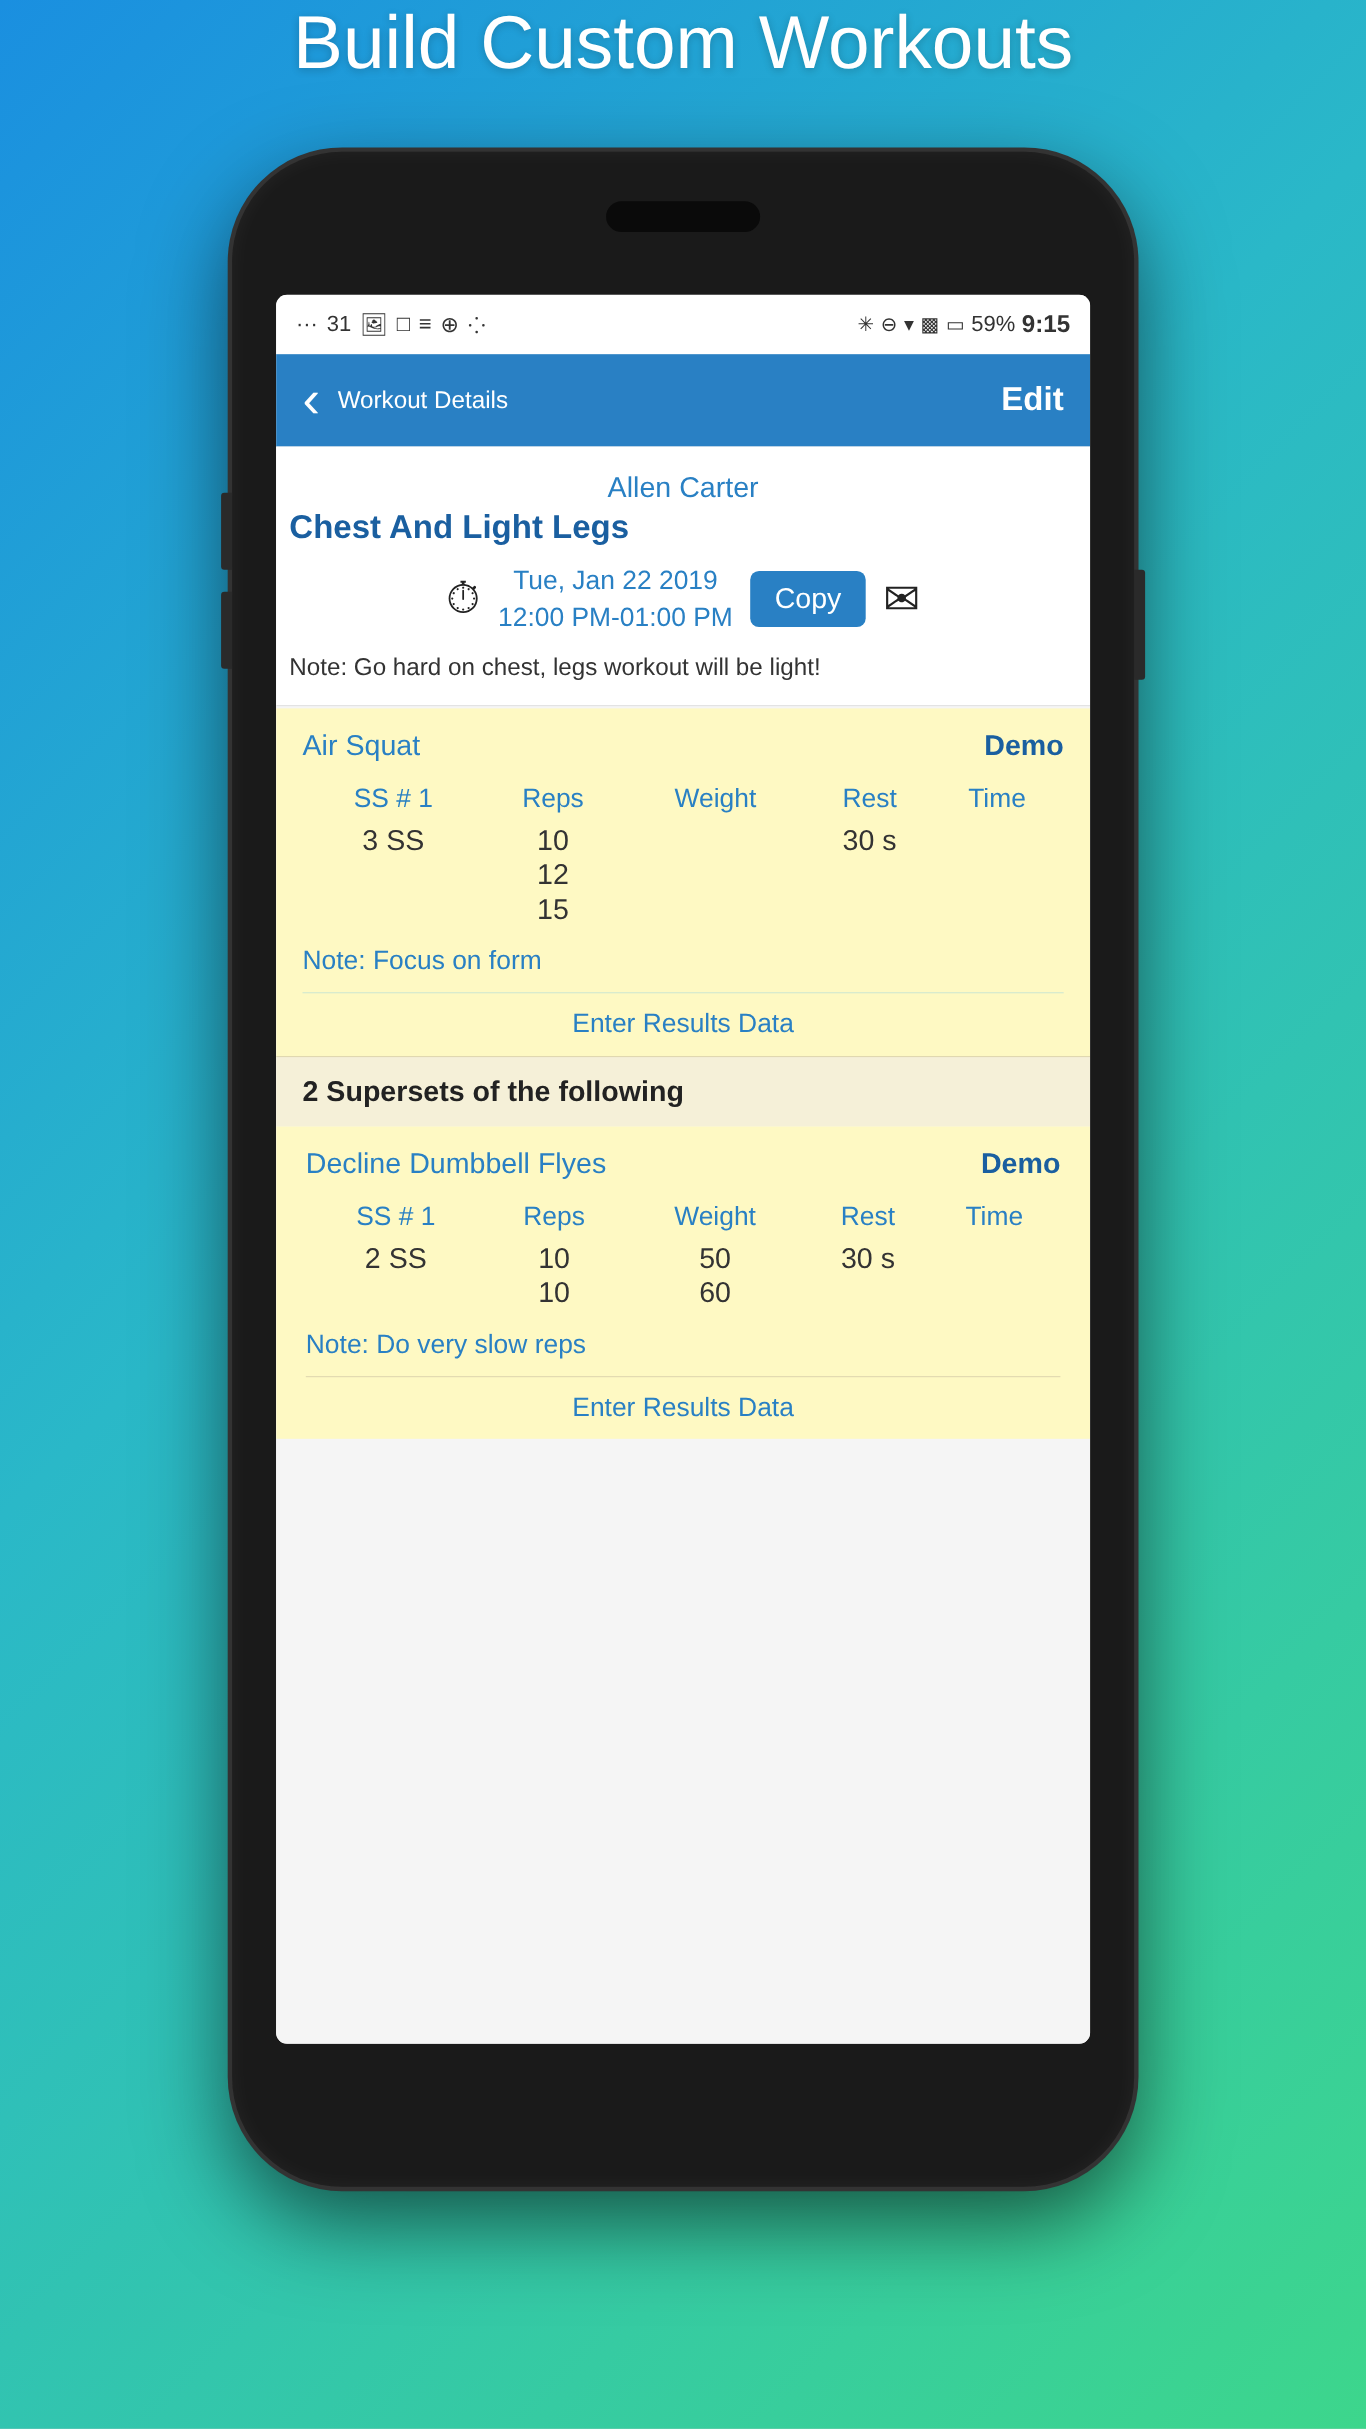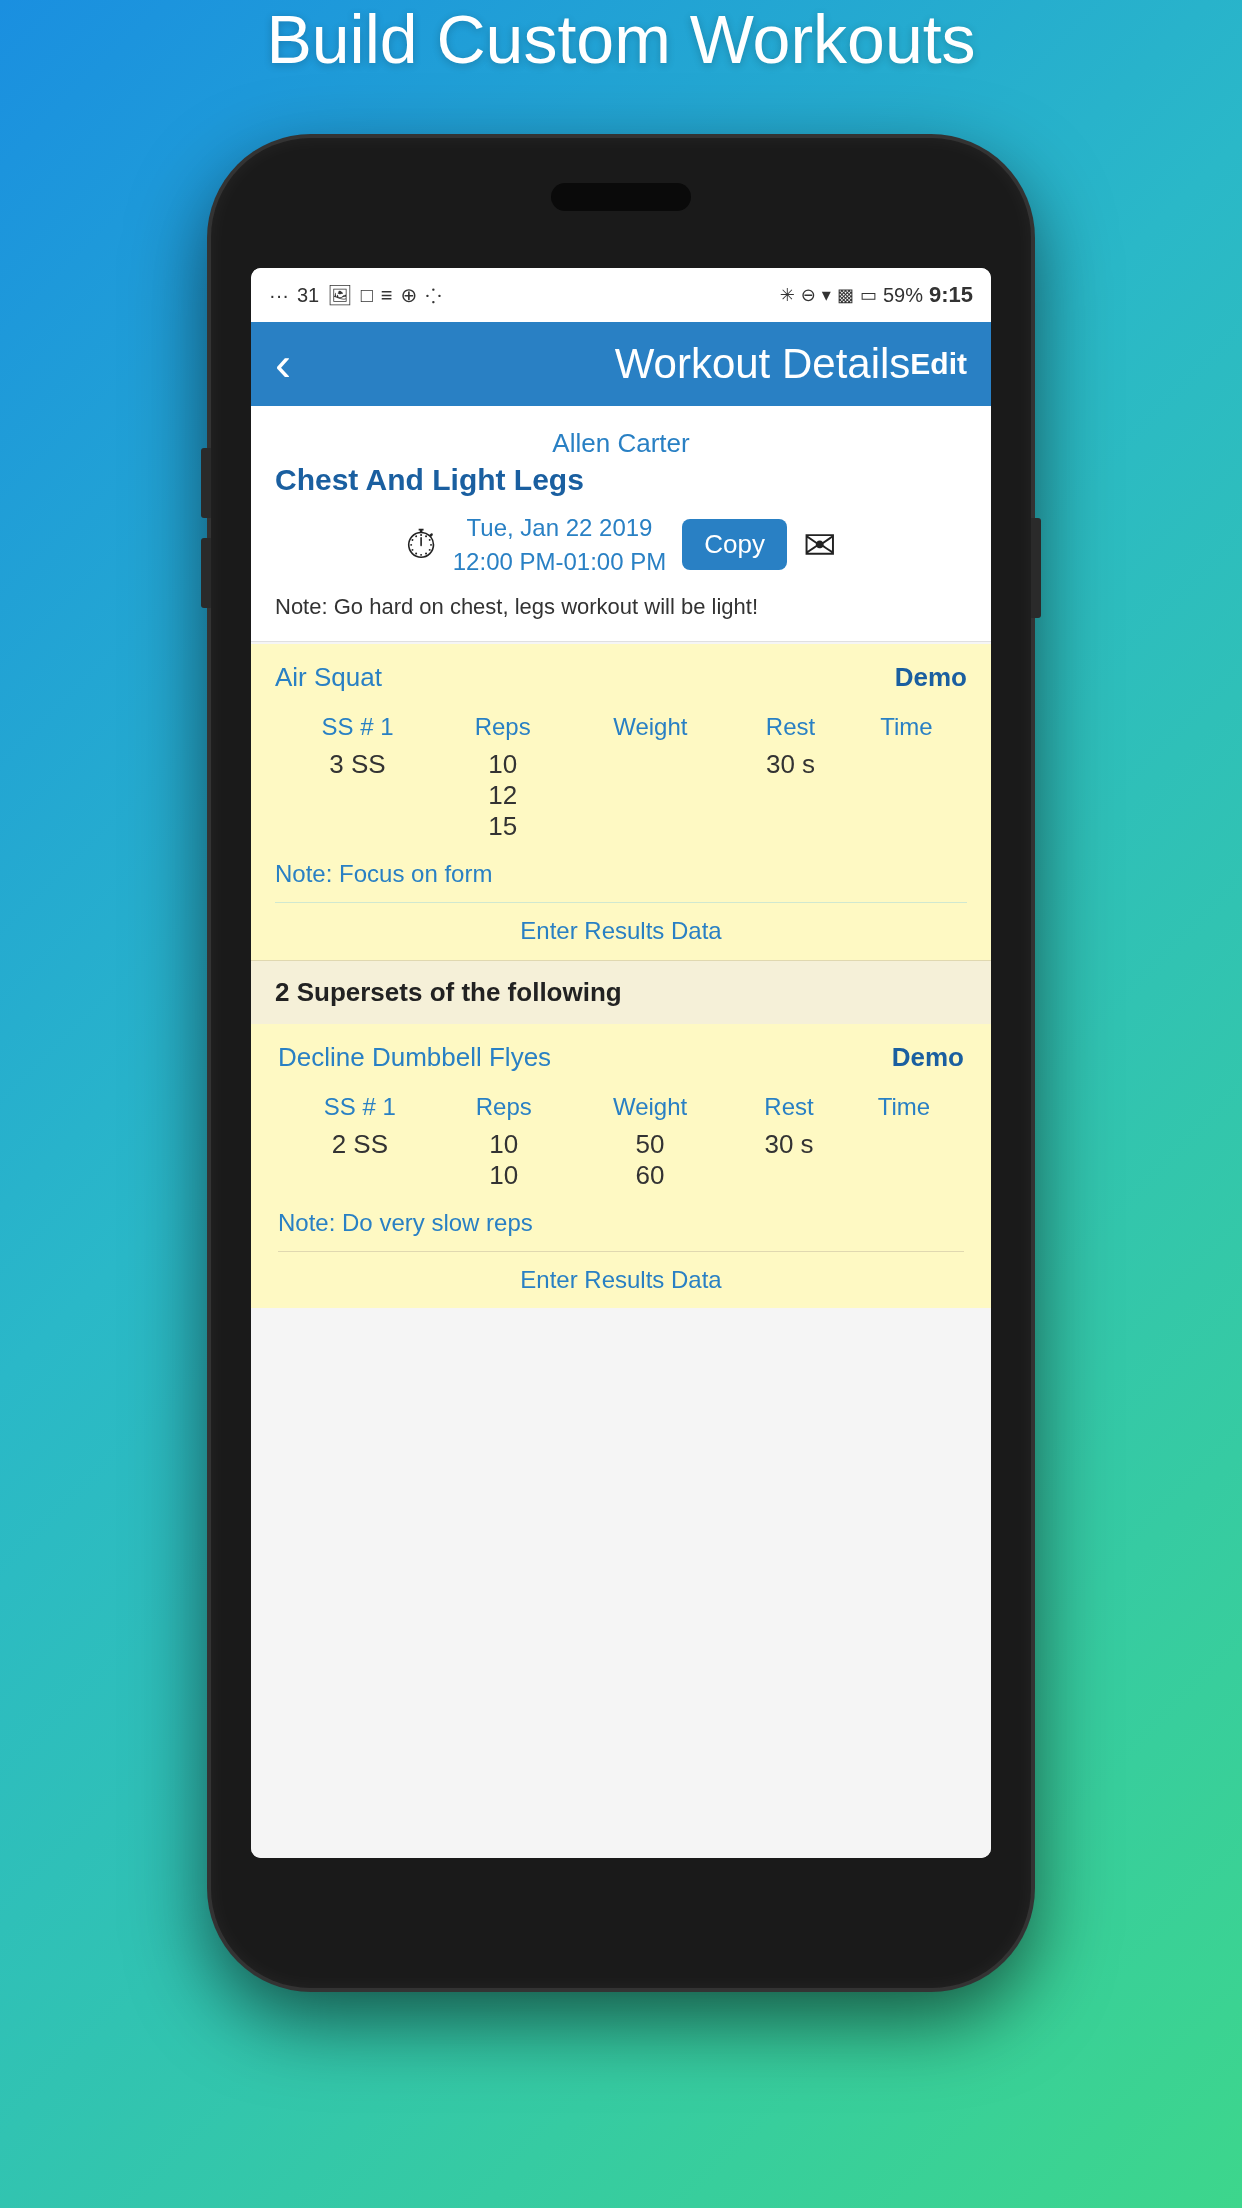--- a/index.html
+++ b/index.html
@@ -153,43 +153,43 @@
     .header-back {
       color: white;
       font-size: 48px;
       font-weight: 300;
       line-height: 1;
       margin-right: 16px;
       cursor: pointer;
     }
     .header-title {
       flex: 1;
-      text-align: right;
+      text-align: left;
       color: white;
-      font-size: 42px;
+      font-size: 22px;
       font-weight: 400;
     }
     .header-edit {
       color: white;
       font-size: 30px;
       font-weight: 700;
       cursor: pointer;
     }
 
     
     .content-area {
       flex: 1;
       overflow-y: auto;
       background: #f5f5f5;
     }
 
     
     .workout-info {
       background: white;
-      padding: 22px 24px 18px;
+      padding: 22px 12px 18px;
       border-bottom: 1px solid #e0e0e0;
     }
     .workout-client {
       text-align: center;
       color: #2980c4;
       font-size: 26px;
       margin-bottom: 4px;
     }
     .workout-name {
       text-align: left;

